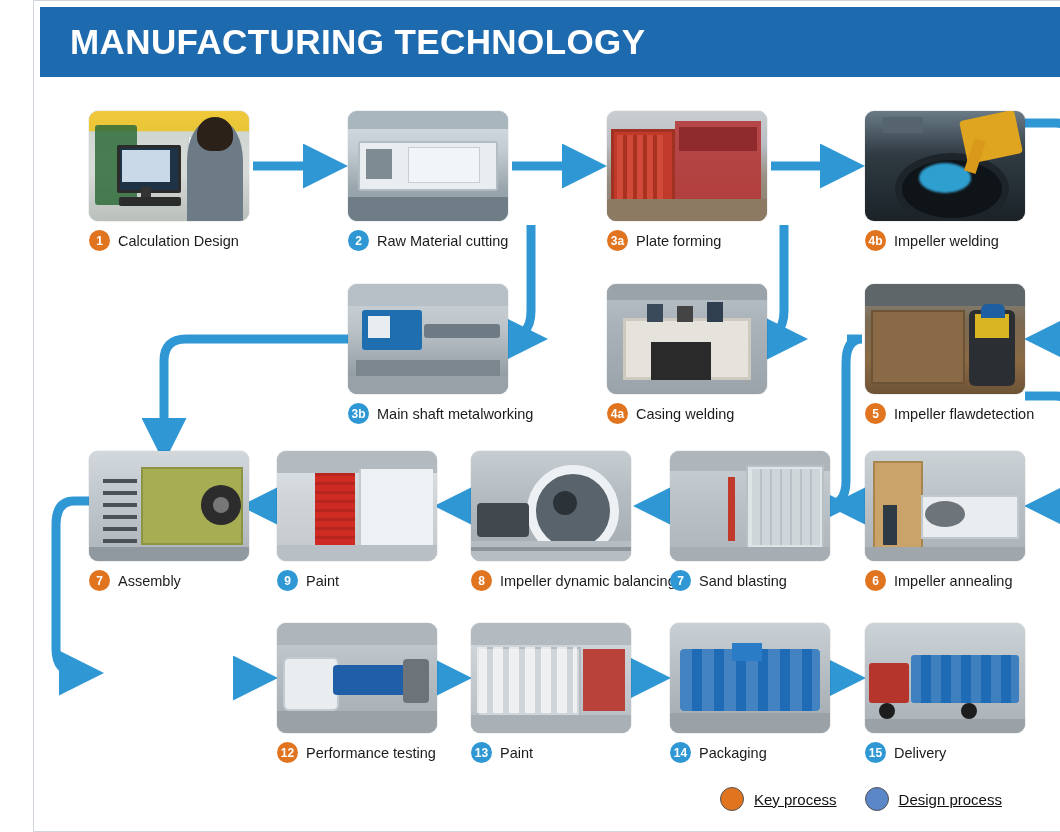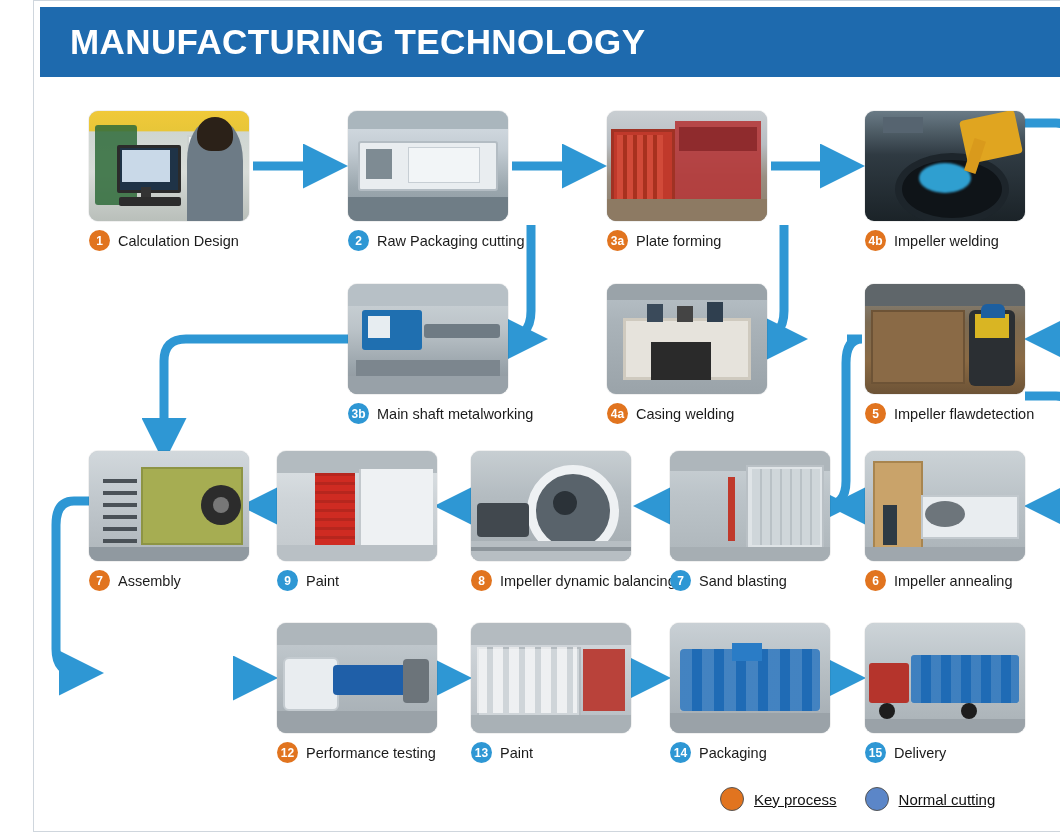--- a/index.html
+++ b/index.html
@@ -156,21 +156,21 @@
     <div class="thumb">
       <div class="ph" style="background:linear-gradient(180deg,#d8e0e6 0%,#c3ccd3 35%,#9aa6ad 70%,#8d9aa2 100%)"></div>
       <div style="position:absolute;left:10px;top:30px;right:10px;height:46px;background:#e9edf0;border:2px solid #b3bcc3;border-radius:3px"></div>
       <div style="position:absolute;left:18px;top:38px;width:26px;height:30px;background:#7e8b93"></div>
       <div style="position:absolute;left:60px;top:36px;width:70px;height:34px;background:#f2f5f7;border:1px solid #c7ced4"></div>
       <div style="position:absolute;left:0;bottom:0;width:160px;height:24px;background:#6f7d86"></div>
       <div style="position:absolute;left:0;top:0;width:160px;height:18px;background:#aab6bd"></div>
     </div>
     <div class="caption">
       <span class="badge normal">2</span>
-      <span class="cap-text">Raw Packaging cutting</span>
+      <span class="cap-text">Raw Material cutting</span>
     </div>
   </div>
 
   <div class="node" style="left:573px;top:110px">
     <div class="thumb">
       <div class="ph" style="background:linear-gradient(180deg,#c9ced2 0%,#b8bec3 30%,#9a8f82 60%,#8a7b68 100%)"></div>
       <div style="position:absolute;left:4px;top:18px;width:58px;height:76px;background:#c0392b;border:3px solid #a03224"></div>
       <div style="position:absolute;left:10px;top:24px;width:46px;height:64px;background:repeating-linear-gradient(90deg,#d14a39 0 6px,#a8311f 6px 10px)"></div>
       <div style="position:absolute;left:68px;top:10px;right:6px;height:78px;background:#b5383a;opacity:.9"></div>
       <div style="position:absolute;left:72px;top:16px;right:10px;height:24px;background:#8f2b2d"></div>
@@ -380,17 +380,17 @@
     </div>
   </div>
 
   <div class="legend">
     <div class="legend-item">
       <span class="legend-dot key"></span>
       <span class="legend-label">Key process</span>
     </div>
     <div class="legend-item">
       <span class="legend-dot normal"></span>
-      <span class="legend-label">Normal cutting</span>
+      <span class="legend-label">Design process</span>
     </div>
   </div>
 
 </div>
 
 </body></html>

